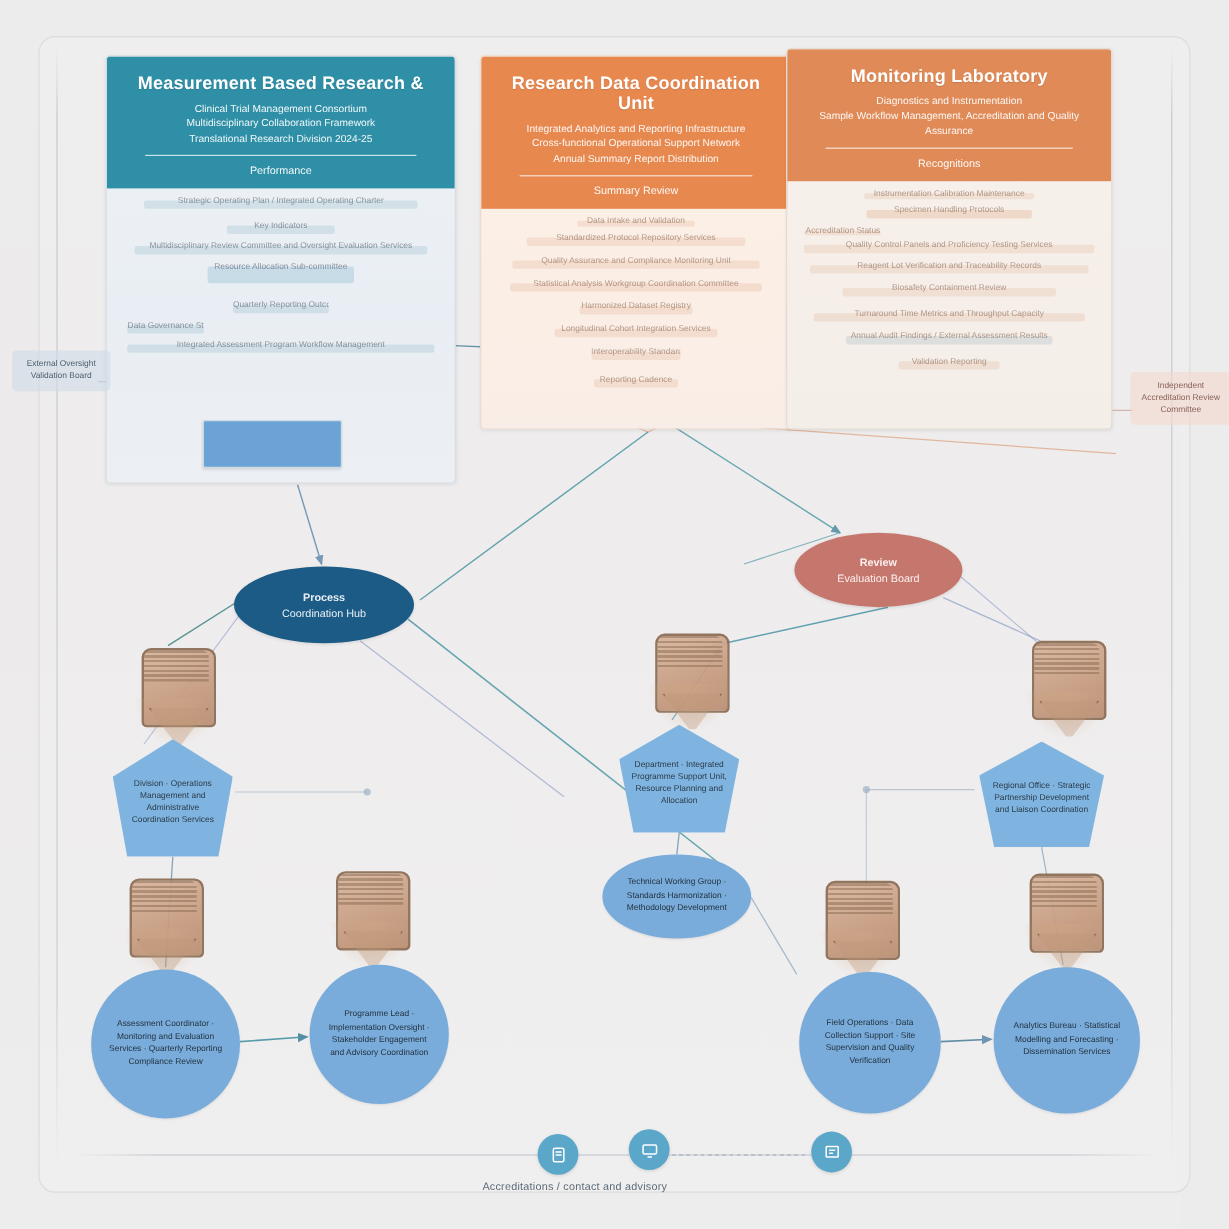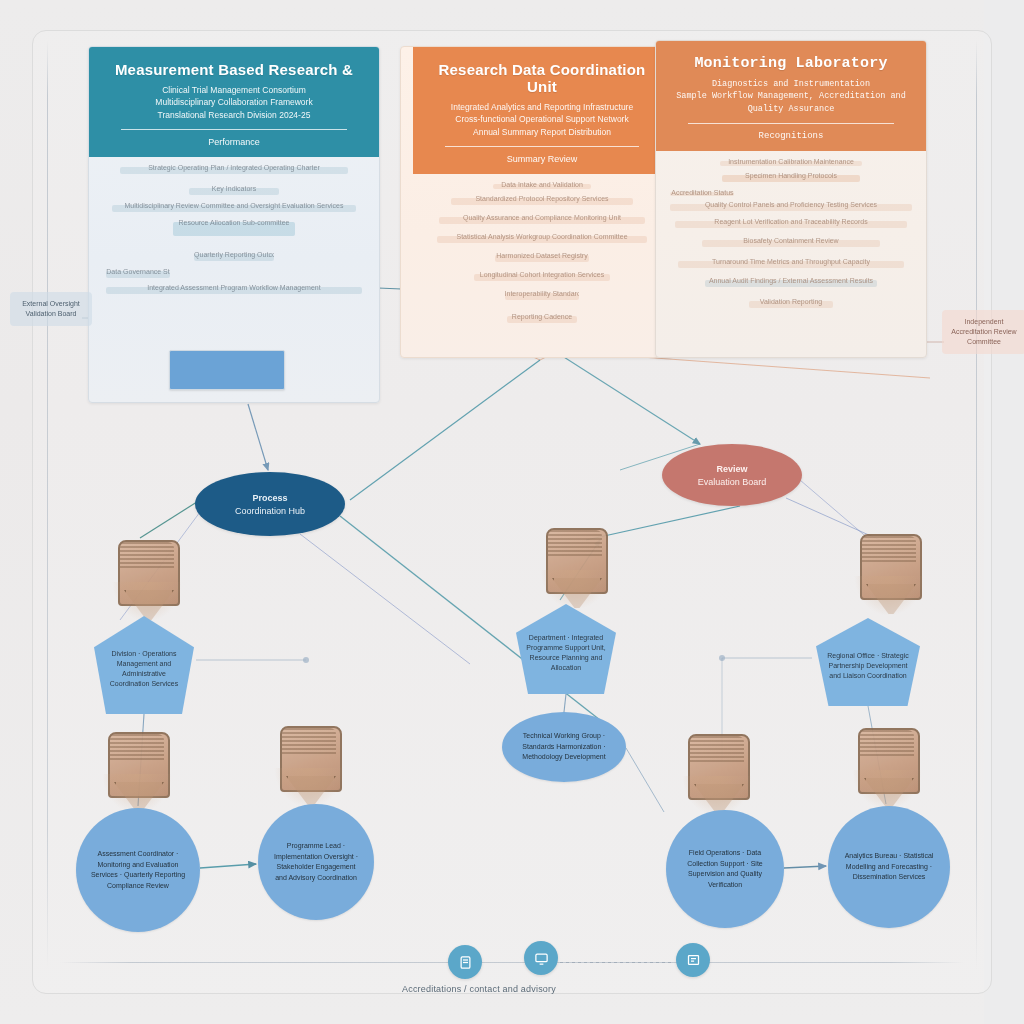--- a/index.html
+++ b/index.html
@@ -74,30 +74,30 @@
 
   .blueblock{
     position:absolute;left:80px;top:193px;width:114px;height:38px;
     background:#6ba3d6;border:1px solid #cfd9e2;border-radius:2px;
     box-shadow:0 1px 2px rgba(0,0,0,.10);
   }
 
   
   #panel-collab{left:400px;top:46px;width:258px;height:310px;
     background:linear-gradient(180deg,#fdf1e8 0%,#fbeee5 60%,#f9eee7 100%);
-    border:1px solid #ecdccf;padding-left:12px;}
+    border:1px solid #ecdccf;}
   #panel-collab .phead{background:#e7884f;}
   #panel-collab .line{background:rgba(205,125,80,.15);}
   #panel-collab .line span{color:#8a6550;}
 
   
   #panel-lab{left:655px;top:40px;width:270px;height:316px;
     background:linear-gradient(180deg,#f7f1ec 0%,#f6efe9 60%,#f4eee9 100%);
     border:1px solid #e3dbd4;}
-  #panel-lab .phead{background:#e08a57;font-family:Liberation Mono, monospace;}
+  #panel-lab .phead{background:#e08a57;}
   #panel-lab .line{background:rgba(205,125,80,.14);}
   #panel-lab .line span{color:#8a6550;}
 
   
   .sidetag{
     position:absolute;border-radius:4px;
     font-size:7px;line-height:10px;text-align:center;
     padding:7px 5px;filter:blur(.5px);
   }
   #tag-left{left:10px;top:292px;width:72px;

